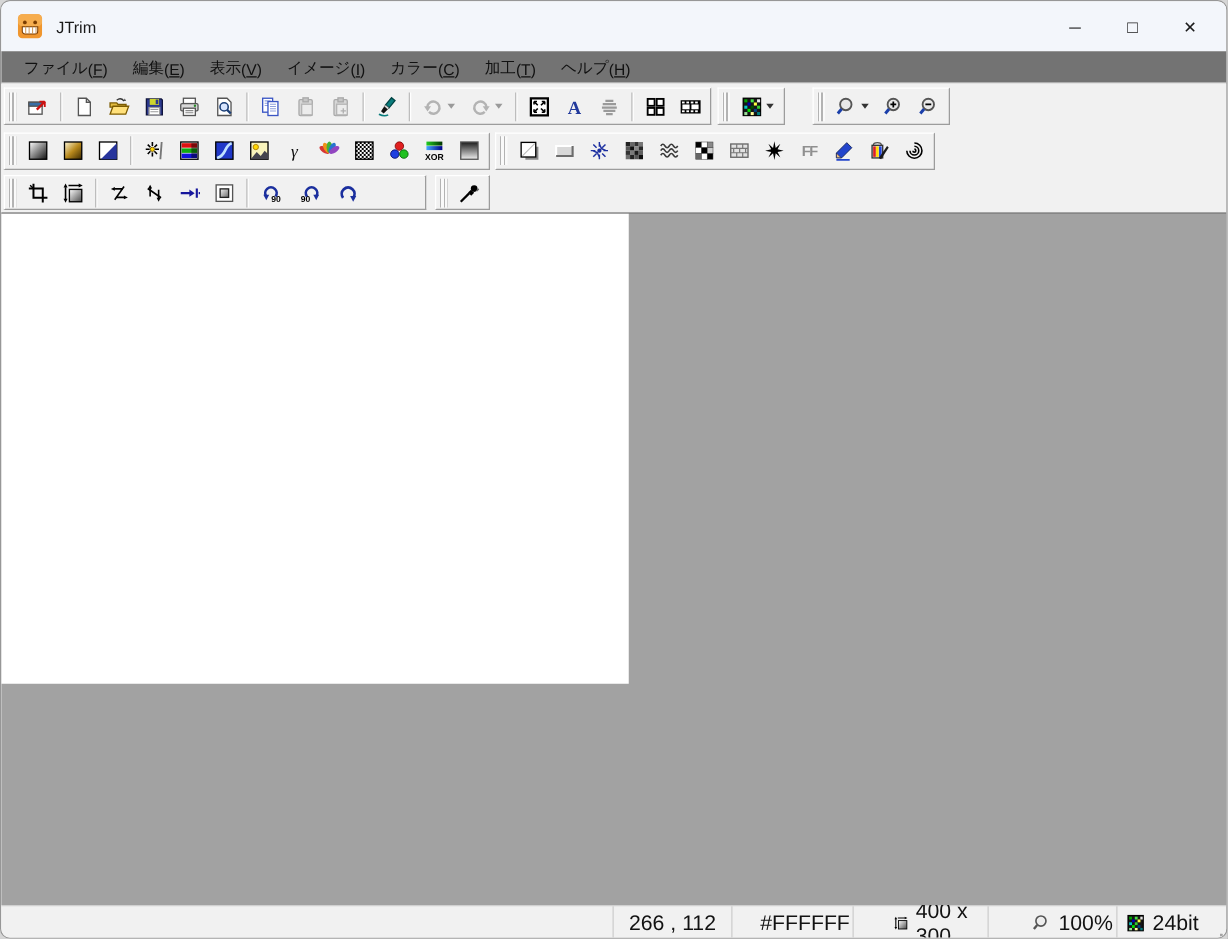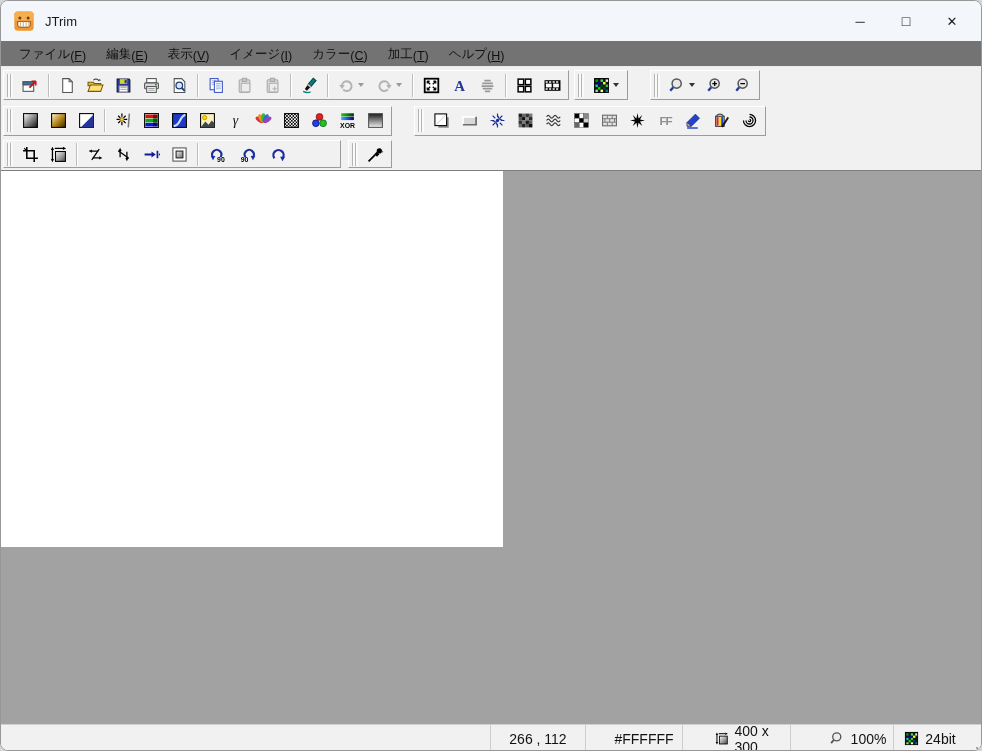--- a/index.html
+++ b/index.html
@@ -33,21 +33,21 @@
   .grip{width:6px;height:23px;margin:0 3px 0 1px;flex:0 0 auto;
     background:repeating-linear-gradient(90deg,#b3b3b3 0 1px,#fafafa 1px 3px,#b3b3b3 3px 4px,#fafafa 4px 6px);}
   .dd{width:0;height:0;border-left:3.5px solid transparent;border-right:3.5px solid transparent;
       border-top:4px solid #333;margin-left:3px;}
   .dd.dim{border-top-color:#9a9a9a;}
   
   .workspace{height:554px;background:#a2a2a2;border-top:1px solid #7e7e7e;position:relative;box-sizing:border-box;}
   .canvas{position:absolute;left:0;top:0;width:502px;height:376px;background:#ffffff;}
   
   .statusbar{height:27px;background:#f1f1f1;border-top:1px solid #d0d0d0;display:flex;align-items:center;
-    font-size:14px;color:#121212;}
+    font-size:17px;color:#121212;}
   .sb{height:100%;display:flex;align-items:center;justify-content:center;gap:6px;border-left:1px solid #cdcdcd;box-sizing:border-box;}
   .sb.spacer{flex:1;border-left:none;}
   .sb.coords{width:95px;} .sb.color{width:97px;padding-left:20px;} .sb.size{width:108px;padding-left:32px;} .sb.zoom{width:103px;padding-left:32px;} .sb.depth{width:73px;}
   .sb svg{width:15px;height:15px;}
   .corner{width:15px;height:100%;position:relative;border-left:none;}
   .corner i{position:absolute;right:3px;bottom:3px;width:2px;height:2px;background:#a5a5a5;
     box-shadow:-4px 4px 0 0 #0000, -4px 0 0 0 #a5a5a5 inset;}
   .corner i::before{content:"";position:absolute;left:-4px;top:4px;width:2px;height:2px;background:#a5a5a5;}
   .corner i::after{content:"";position:absolute;left:0px;top:4px;width:2px;height:2px;background:#a5a5a5;}
   .glabel{font-size:6.5px;font-weight:bold;fill:#000;}
@@ -463,21 +463,21 @@
                 <linearGradient id="gC" x1="0" y1="0" x2="0" y2="1">
                   <stop offset="0" stop-color="#1a1a1a"></stop>
                   <stop offset="1" stop-color="#efefef"></stop>
                 </linearGradient>
               </defs>
               <rect x="1.5" y="1.5" width="13" height="13" fill="url(#gC)" stroke="#555"></rect>
             </svg>
           </button>
       </div>
 
-      <div class="band" style="margin-left:22px;">
+      <div class="band" style="margin-left:4px;">
         <div class="grip"></div>
         <button class="tb">
             <svg viewBox="0 0 16 16">
               <polygon points="13,5 14.8,5 14.8,14.8 5,14.8 5,13 13,13" fill="#8a8a8a"></polygon>
               <rect x="1.8" y="1.8" width="11" height="11" fill="#fff" stroke="#000"></rect>
               <path d="M2.8 12 L12 2.8" stroke="#bbb" stroke-width="0.8"></path>
             </svg>
           </button>
         <button class="tb">
             <svg viewBox="0 0 16 16">

